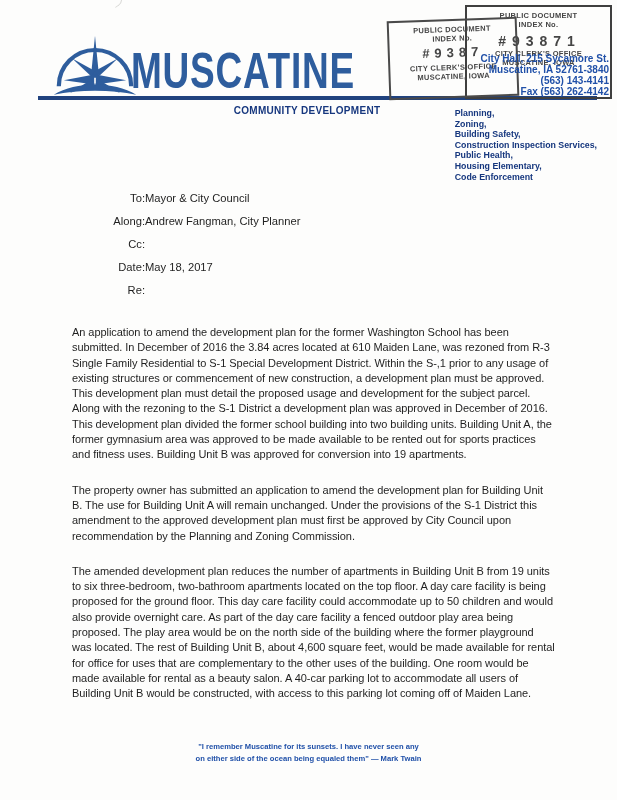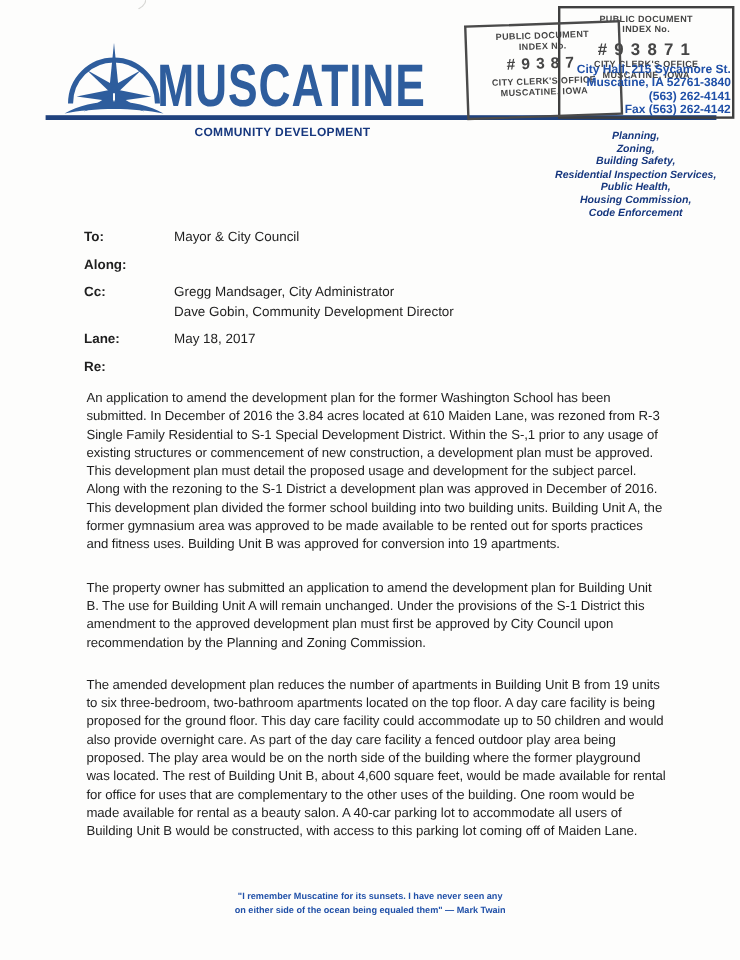--- a/index.html
+++ b/index.html
@@ -44,34 +44,33 @@
     border:2px solid #3f3f3f; padding-top:4px; z-index:1;
   }
   .stamp-right .s-num{ font-size:14px; letter-spacing:6px; margin:8px 0 3px 2px; }
   .address{
     position:absolute; right:8px; top:53px; z-index:3;
     text-align:right; color:var(--address_blue,#2050a8);
     font-size:10px; font-weight:bold; line-height:11px; white-space:nowrap;
   }
   .rule{ position:absolute; left:38px; top:96px; width:559px; height:4px; background:var(--rule,#20427e); }
   .dept{
-    position:absolute; left:162px; top:105px; width:290px; 
+    position:absolute; left:162px; top:105px; width:290px; text-align:center;
     font-size:10px; font-weight:bold; letter-spacing:.3px;
     color:var(--navy,#16377e);
   }
   .services{
-    position:absolute; right:20px; top:108px; text-align:center;
+    position:absolute; right:20px; top:108px; text-align:left;
     font-size:8.8px; font-weight:bold; line-height:10.6px;
     color:var(--navy,#16377e);
-    font-style:italic;
   }
   
   .memo{ position:absolute; left:70px; top:190px; width:500px; font-size:11.2px; line-height:16px; }
   .mrow{ display:flex; margin-bottom:7px; }
-  .mrow .lbl{ width:75px; font-weight:bold; flex:0 0 75px; }
+  .mrow .lbl{ width:75px; font-weight:normal; flex:0 0 75px;text-align:right; }
   .mrow .val{ width:417px; }
   .val-just{ text-align:justify; }
   
   .bodytext{ position:absolute; left:72px; top:325px; width:497px; font-size:11px; line-height:15.3px; letter-spacing:-.05px; }
   .bodytext p{ margin:0 14px 20px 0; }
   
   .footer{
     position:absolute; left:0; top:741px; width:617px; text-align:center;
     font-size:7.6px; font-weight:bold; line-height:12px;
     color:var(--address_blue,#2050a8);
@@ -108,54 +107,51 @@
     <div class="s-sm">PUBLIC DOCUMENT</div>
     <div class="s-sm">INDEX No.</div>
     <div class="s-num">#93871</div>
     <div class="s-sm">CITY CLERK'S OFFICE</div>
     <div class="s-sm">MUSCATINE, IOWA</div>
   </div>
 
   <div class="address">
     <div>City Hall, 215 Sycamore St.</div>
     <div>Muscatine, IA 52761-3840</div>
-    <div>(563) 262-4141</div>
+    <div>(563) 143-4141</div>
     <div>Fax (563) 262-4142</div>
   </div>
 
   <div class="rule"></div>
   <div class="dept">COMMUNITY DEVELOPMENT</div>
 
   <div class="services">
     <div>Planning,</div>
     <div>Zoning,</div>
     <div>Building Safety,</div>
-    <div>Residential Inspection Services,</div>
+    <div>Construction Inspection Services,</div>
     <div>Public Health,</div>
-    <div>Housing Commission,</div>
+    <div>Housing Elementary,</div>
     <div>Code Enforcement</div>
   </div>
 
   <div class="memo">
     <div class="mrow">
       <div class="lbl">To:</div>
       <div class="val">Mayor &amp; City Council</div>
     </div>
     <div class="mrow">
       <div class="lbl">Along:</div>
+      <div class="val">Andrew Fangman, City Planner</div>
     </div>
     <div class="mrow">
       <div class="lbl">Cc:</div>
-      <div class="val">
-        <div>Gregg Mandsager, City Administrator</div>
-        <div>Dave Gobin, Community Development Director</div>
-      </div>
     </div>
     <div class="mrow">
-      <div class="lbl">Lane:</div>
+      <div class="lbl">Date:</div>
       <div class="val">May 18, 2017</div>
     </div>
     <div class="mrow">
       <div class="lbl">Re:</div>
     </div>
   </div>
 
   <div class="bodytext">
     <p>An application to amend the development plan for the former Washington School has been submitted.  In December of 2016 the 3.84 acres located at 610 Maiden Lane, was rezoned from R-3 Single Family Residential to S-1 Special Development District.  Within the S-,1 prior to any usage of existing structures or commencement of new construction, a development plan must be approved.  This development plan must detail the proposed usage and development for the subject parcel.  Along with the rezoning to the S-1 District a development plan was approved in December of 2016.  This development plan divided the former school building into two building units.  Building Unit A, the former gymnasium area was approved to be made available to be rented out for sports practices and fitness uses.  Building Unit B was approved for conversion into 19 apartments.</p>
     <p>The property owner has submitted an application to amend the development plan for Building Unit B.  The use for Building Unit A will remain unchanged.  Under the provisions of the S-1 District this amendment to the approved development plan must first be approved by City Council upon recommendation by the Planning and Zoning Commission.</p>

